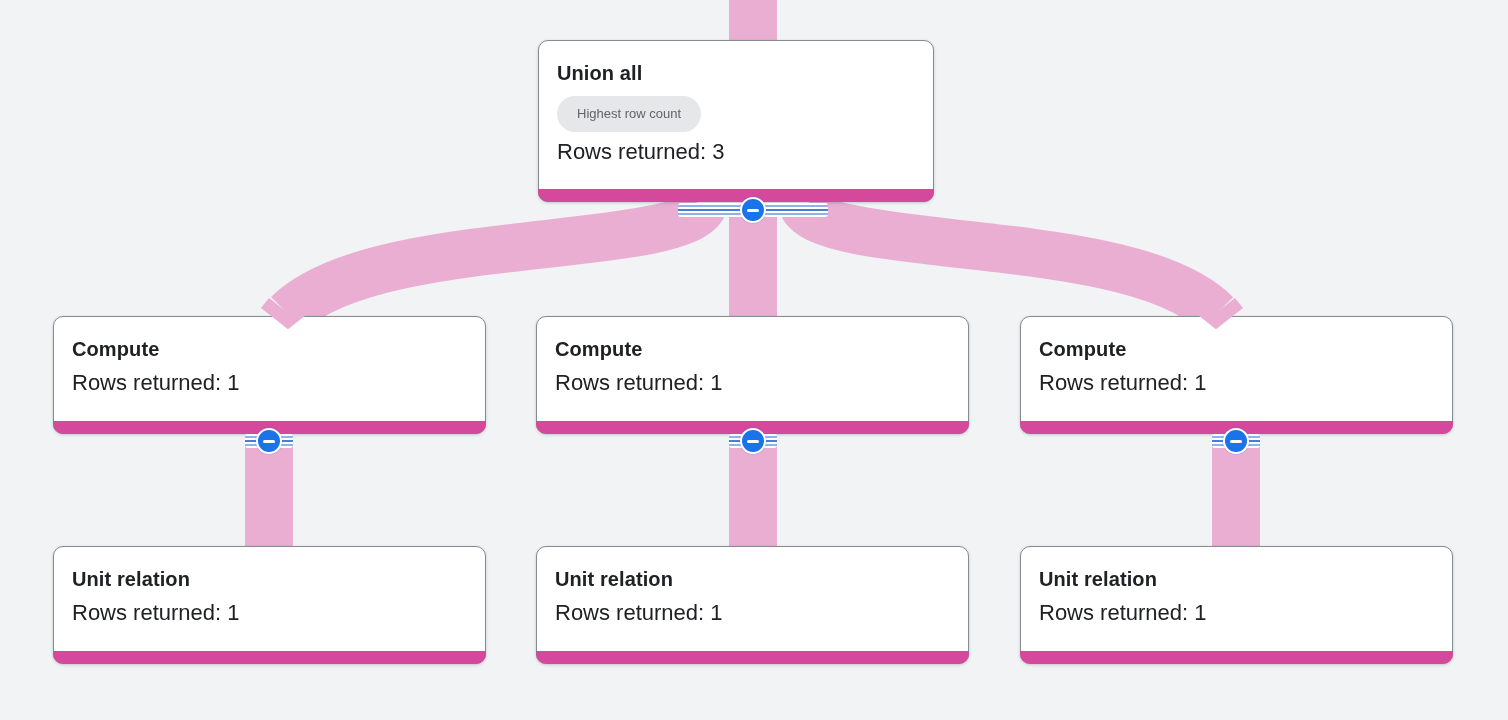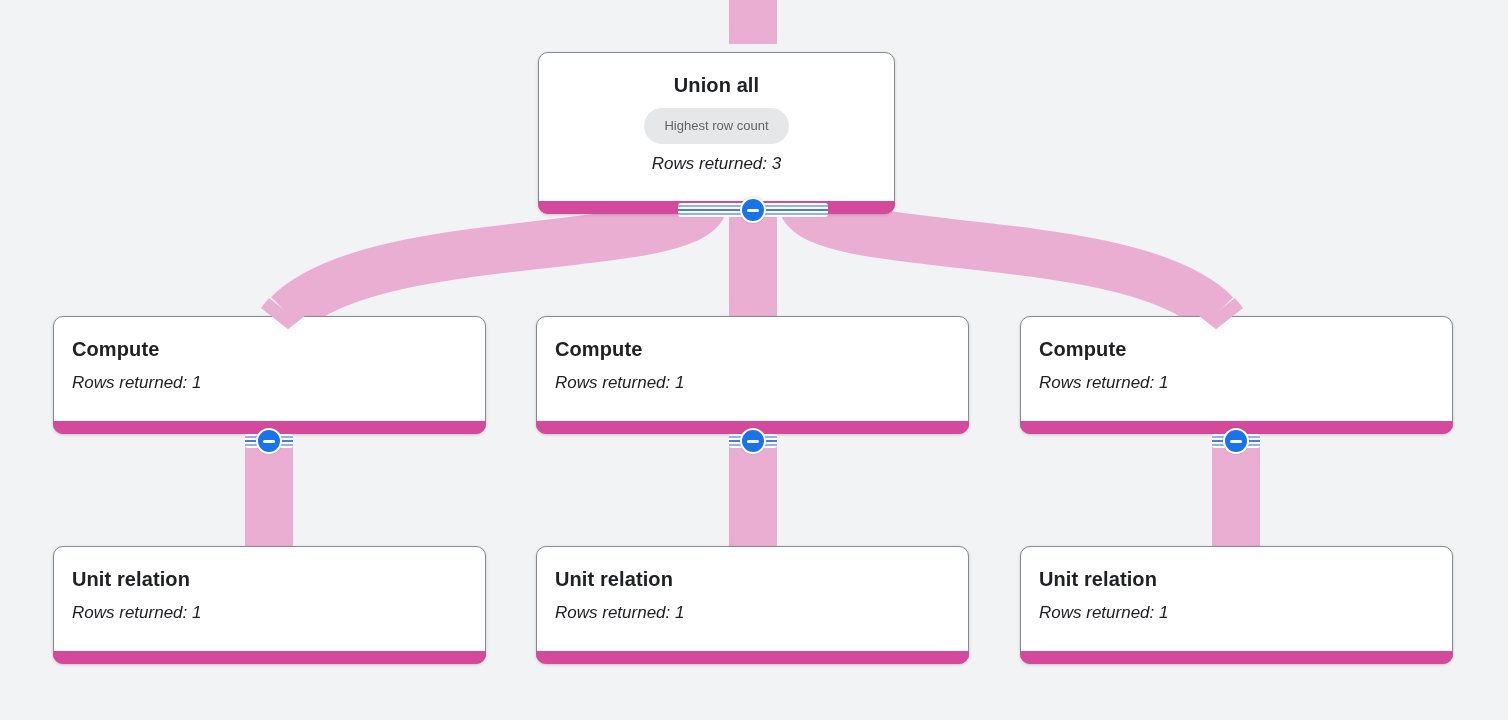--- a/index.html
+++ b/index.html
@@ -23,21 +23,21 @@
   }
   .node-title{
     font-size:20px;font-weight:600;color:var(--title-text);
     letter-spacing:.1px;line-height:24px;margin-bottom:11px;
   }
   .badge{
     display:inline-block;background:var(--badge-bg);color:var(--badge-text);
     font-size:13px;line-height:24px;padding:6px 20px;border-radius:19px;
     margin-bottom:9px;
   }
-  .rows-label{font-size:17px;color:var(--body-text);line-height:22px;font-style:italic;}
+  .rows-label{font-size:22px;color:var(--body-text);line-height:22px;}
   .bottom-bar{
     position:absolute;left:-1px;right:-1px;bottom:-1px;height:13px;
     background:var(--bar-magenta);border-radius:0 0 10px 10px;
   }
   .stripes{
     position:absolute;z-index:4;height:14px;border-radius:3px;
     background:linear-gradient(to bottom,
       #ffffff 0%,#ffffff 14%,
       var(--stripe-blue-light) 14%,var(--stripe-blue-light) 27%,
       #ffffff 27%,#ffffff 41%,
@@ -62,21 +62,21 @@
   <svg class="edge-layer" width="1508" height="720">
     <rect x="729" y="0" width="48" height="44" style="fill:var(--edge-pink)"></rect>
     <path d="M 703 206 C 676 256, 372 230, 288 314" style="stroke:var(--edge-pink);stroke-width:48;fill:none"></path>
     <rect x="729" y="210" width="48" height="108" style="fill:var(--edge-pink)"></rect>
     <path d="M 803 206 C 830 256, 1134 230, 1216 314" style="stroke:var(--edge-pink);stroke-width:48;fill:none"></path>
     <rect x="245" y="445" width="48" height="103" style="fill:var(--edge-pink)"></rect>
     <rect x="729" y="445" width="48" height="103" style="fill:var(--edge-pink)"></rect>
     <rect x="1212" y="445" width="48" height="103" style="fill:var(--edge-pink)"></rect>
   </svg>
 
-  <div class="node" style="left:538px;top:52px;width:357px;height:162px;text-align:center;">
+  <div class="node" style="left:538px;top:40px;width:396px;height:162px;">
     <div class="node-title">Union all</div>
     <div class="badge">Highest row count</div>
     <div class="rows-label">Rows returned: 3</div>
     <div class="bottom-bar"></div>
   </div>
 
   <div class="node" style="left:53px;top:316px;width:433px;height:118px;">
     <div class="node-title">Compute</div>
     <div class="rows-label">Rows returned: 1</div>
     <div class="bottom-bar"></div>

